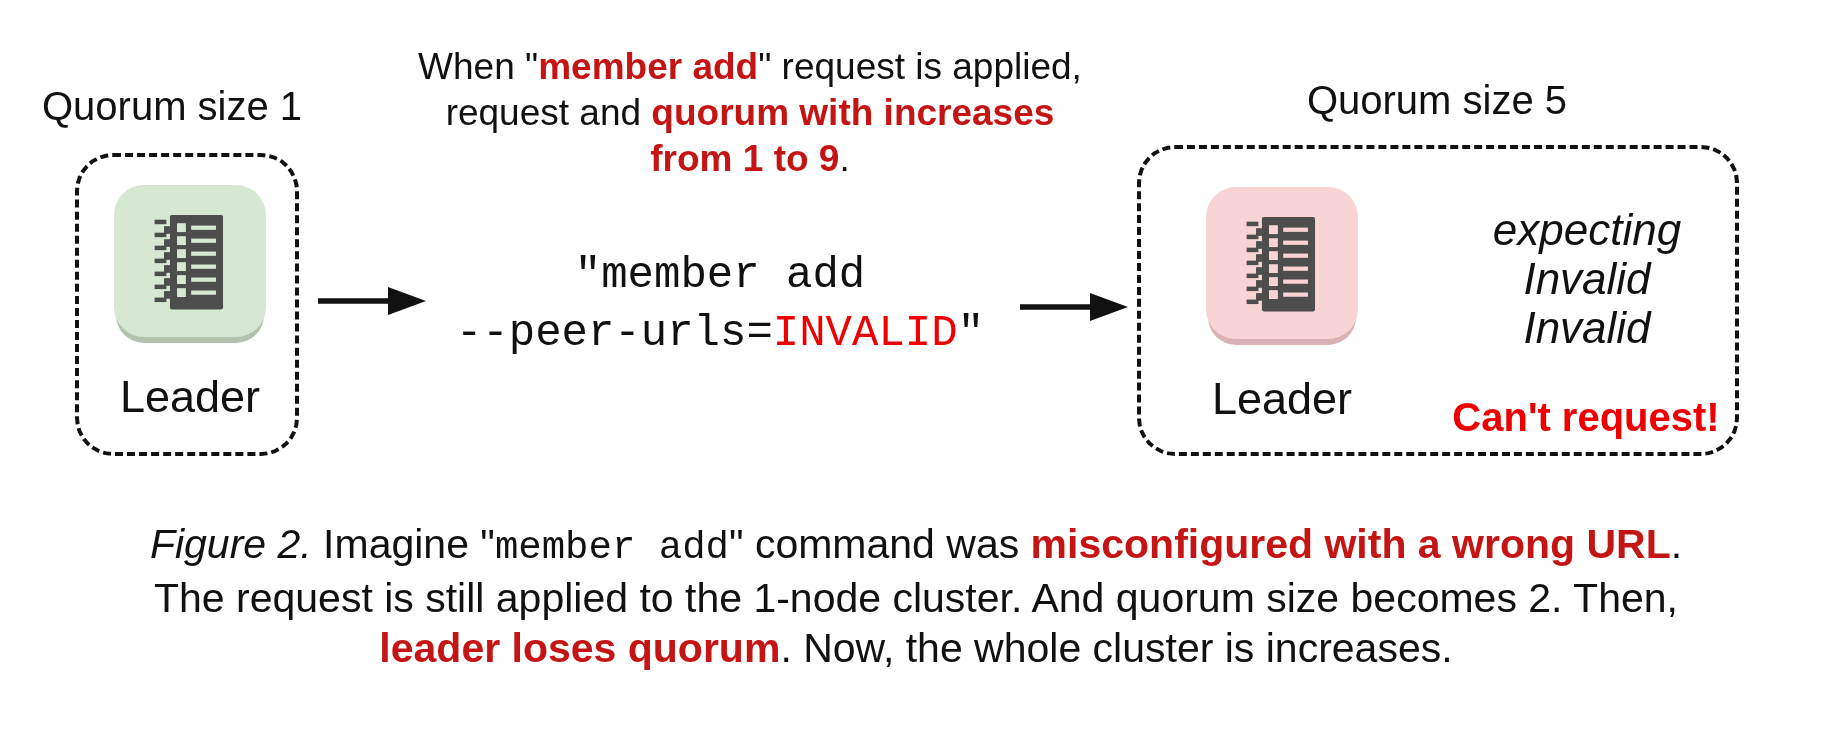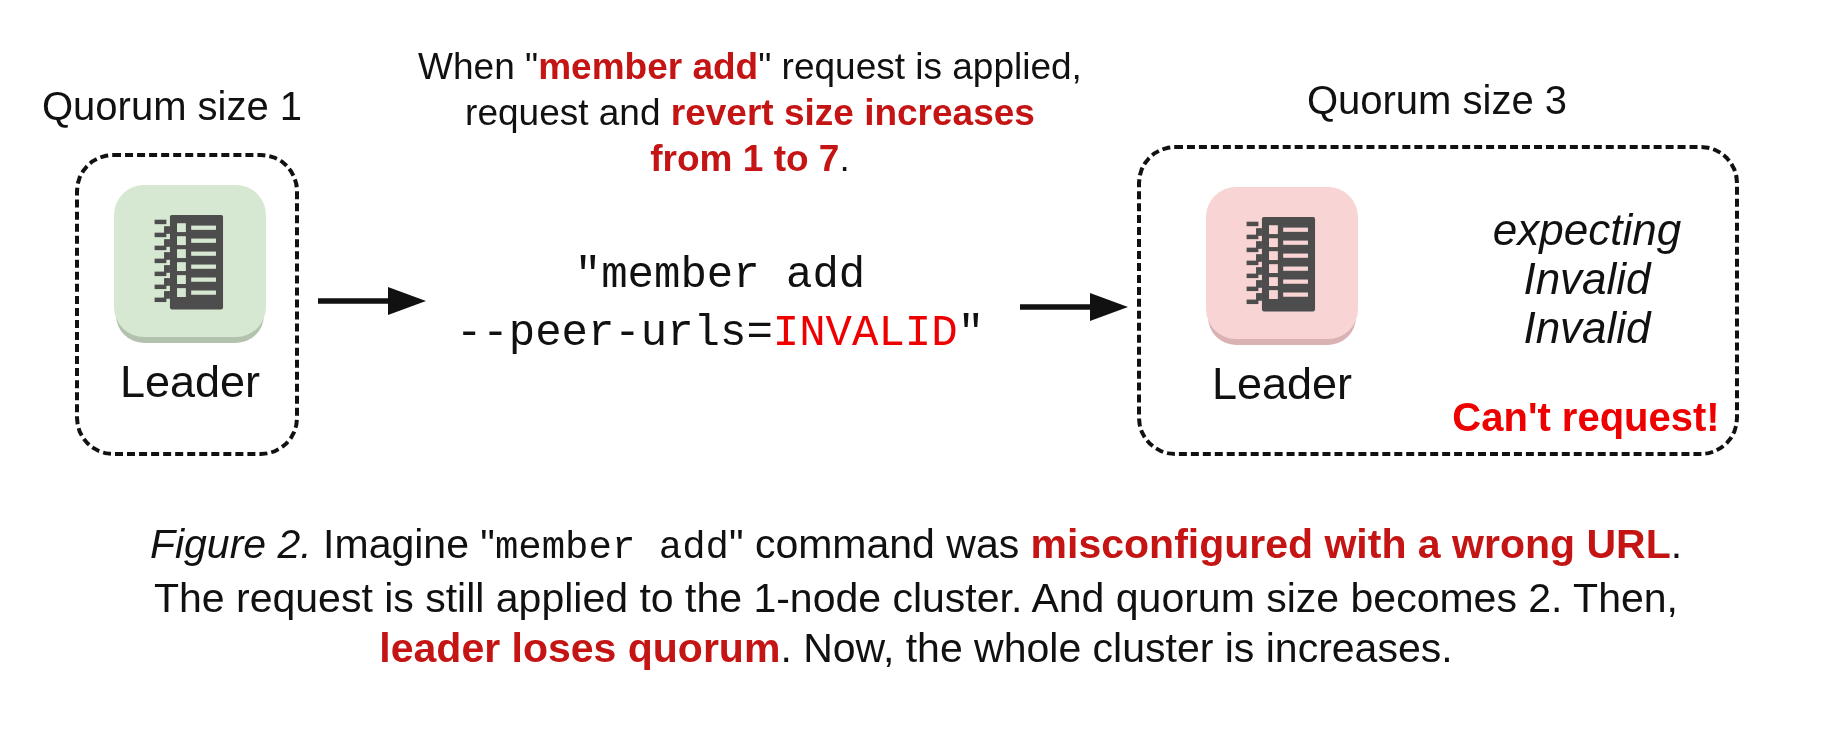--- a/index.html
+++ b/index.html
@@ -19,21 +19,21 @@
   .box-right .node-col{left:41px;top:38px;width:200px;}
 
   .node-icon{width:152px;height:152px;border-radius:30px;display:flex;align-items:center;justify-content:center;}
   .node-icon.green{background:#d7e8d2;box-shadow:0 8px 0 -2px #b3c2ae;}
   .node-icon.pink{background:#f8d4d4;box-shadow:0 8px 0 -2px #d9b2b4;}
   svg.server{width:118px;height:126px;display:block;}
   .srv-dark{fill:#4d4d4d;}
   .green .slot{fill:#d7e8d2;}
   .pink .slot{fill:#f8d4d4;}
 
-  .node-label{margin-top:19px;font-size:45px;color:#111;}
+  .node-label{margin-top:34px;font-size:45px;color:#111;}
 
   .arrow{position:absolute;}
   .arrow.a1{left:316px;top:286px;}
   .arrow.a2{left:1018px;top:292px;}
 
   .annotation{position:absolute;left:400px;top:44px;width:700px;text-align:center;
               font-size:37px;line-height:46px;color:#111;}
   .em{color:#c41414;font-weight:700;}
 
   .command{position:absolute;left:420px;top:246px;width:600px;text-align:center;
@@ -94,35 +94,35 @@
     </div>
   </div>
 
   <svg class="arrow a1" width="110" height="30" viewBox="0 0 110 30">
     <line x1="2" y1="15" x2="76" y2="15" stroke="#111" stroke-width="5.5"></line>
     <polygon points="72,1 110,15 72,29" fill="#111"></polygon>
   </svg>
 
   <div class="annotation">
     <span>When "</span><span class="em">member add</span><span>" request is applied,</span><br>
-    <span>request and </span><span class="em">revert size increases</span><br>
-    <span class="em">from 1 to 7</span><span>.</span>
+    <span>request and </span><span class="em">quorum with increases</span><br>
+    <span class="em">from 1 to 9</span><span>.</span>
   </div>
 
   <div class="command">
     <div>"member add</div>
     <div><span>--peer-urls=</span><span class="invalid">INVALID</span><span>"</span></div>
   </div>
 
   <svg class="arrow a2" width="110" height="30" viewBox="0 0 110 30">
     <line x1="2" y1="15" x2="76" y2="15" stroke="#111" stroke-width="5.5"></line>
     <polygon points="72,1 110,15 72,29" fill="#111"></polygon>
   </svg>
 
-  <div class="heading right">Quorum size 3</div>
+  <div class="heading right">Quorum size 5</div>
 
   <div class="cluster-box box-right">
     <div class="node-col">
       <div class="node-icon pink">
         <svg class="server" viewBox="0 0 100 100" aria-hidden="true">
           <rect class="srv-dark" x="33" y="11" width="45" height="80" rx="1.5"></rect>
           <rect class="srv-dark" x="20" y="15" width="10" height="3.8"></rect>
           <rect class="srv-dark" x="20" y="26" width="10" height="3.8"></rect>
           <rect class="srv-dark" x="20" y="37" width="10" height="3.8"></rect>
           <rect class="srv-dark" x="20" y="48" width="10" height="3.8"></rect>

